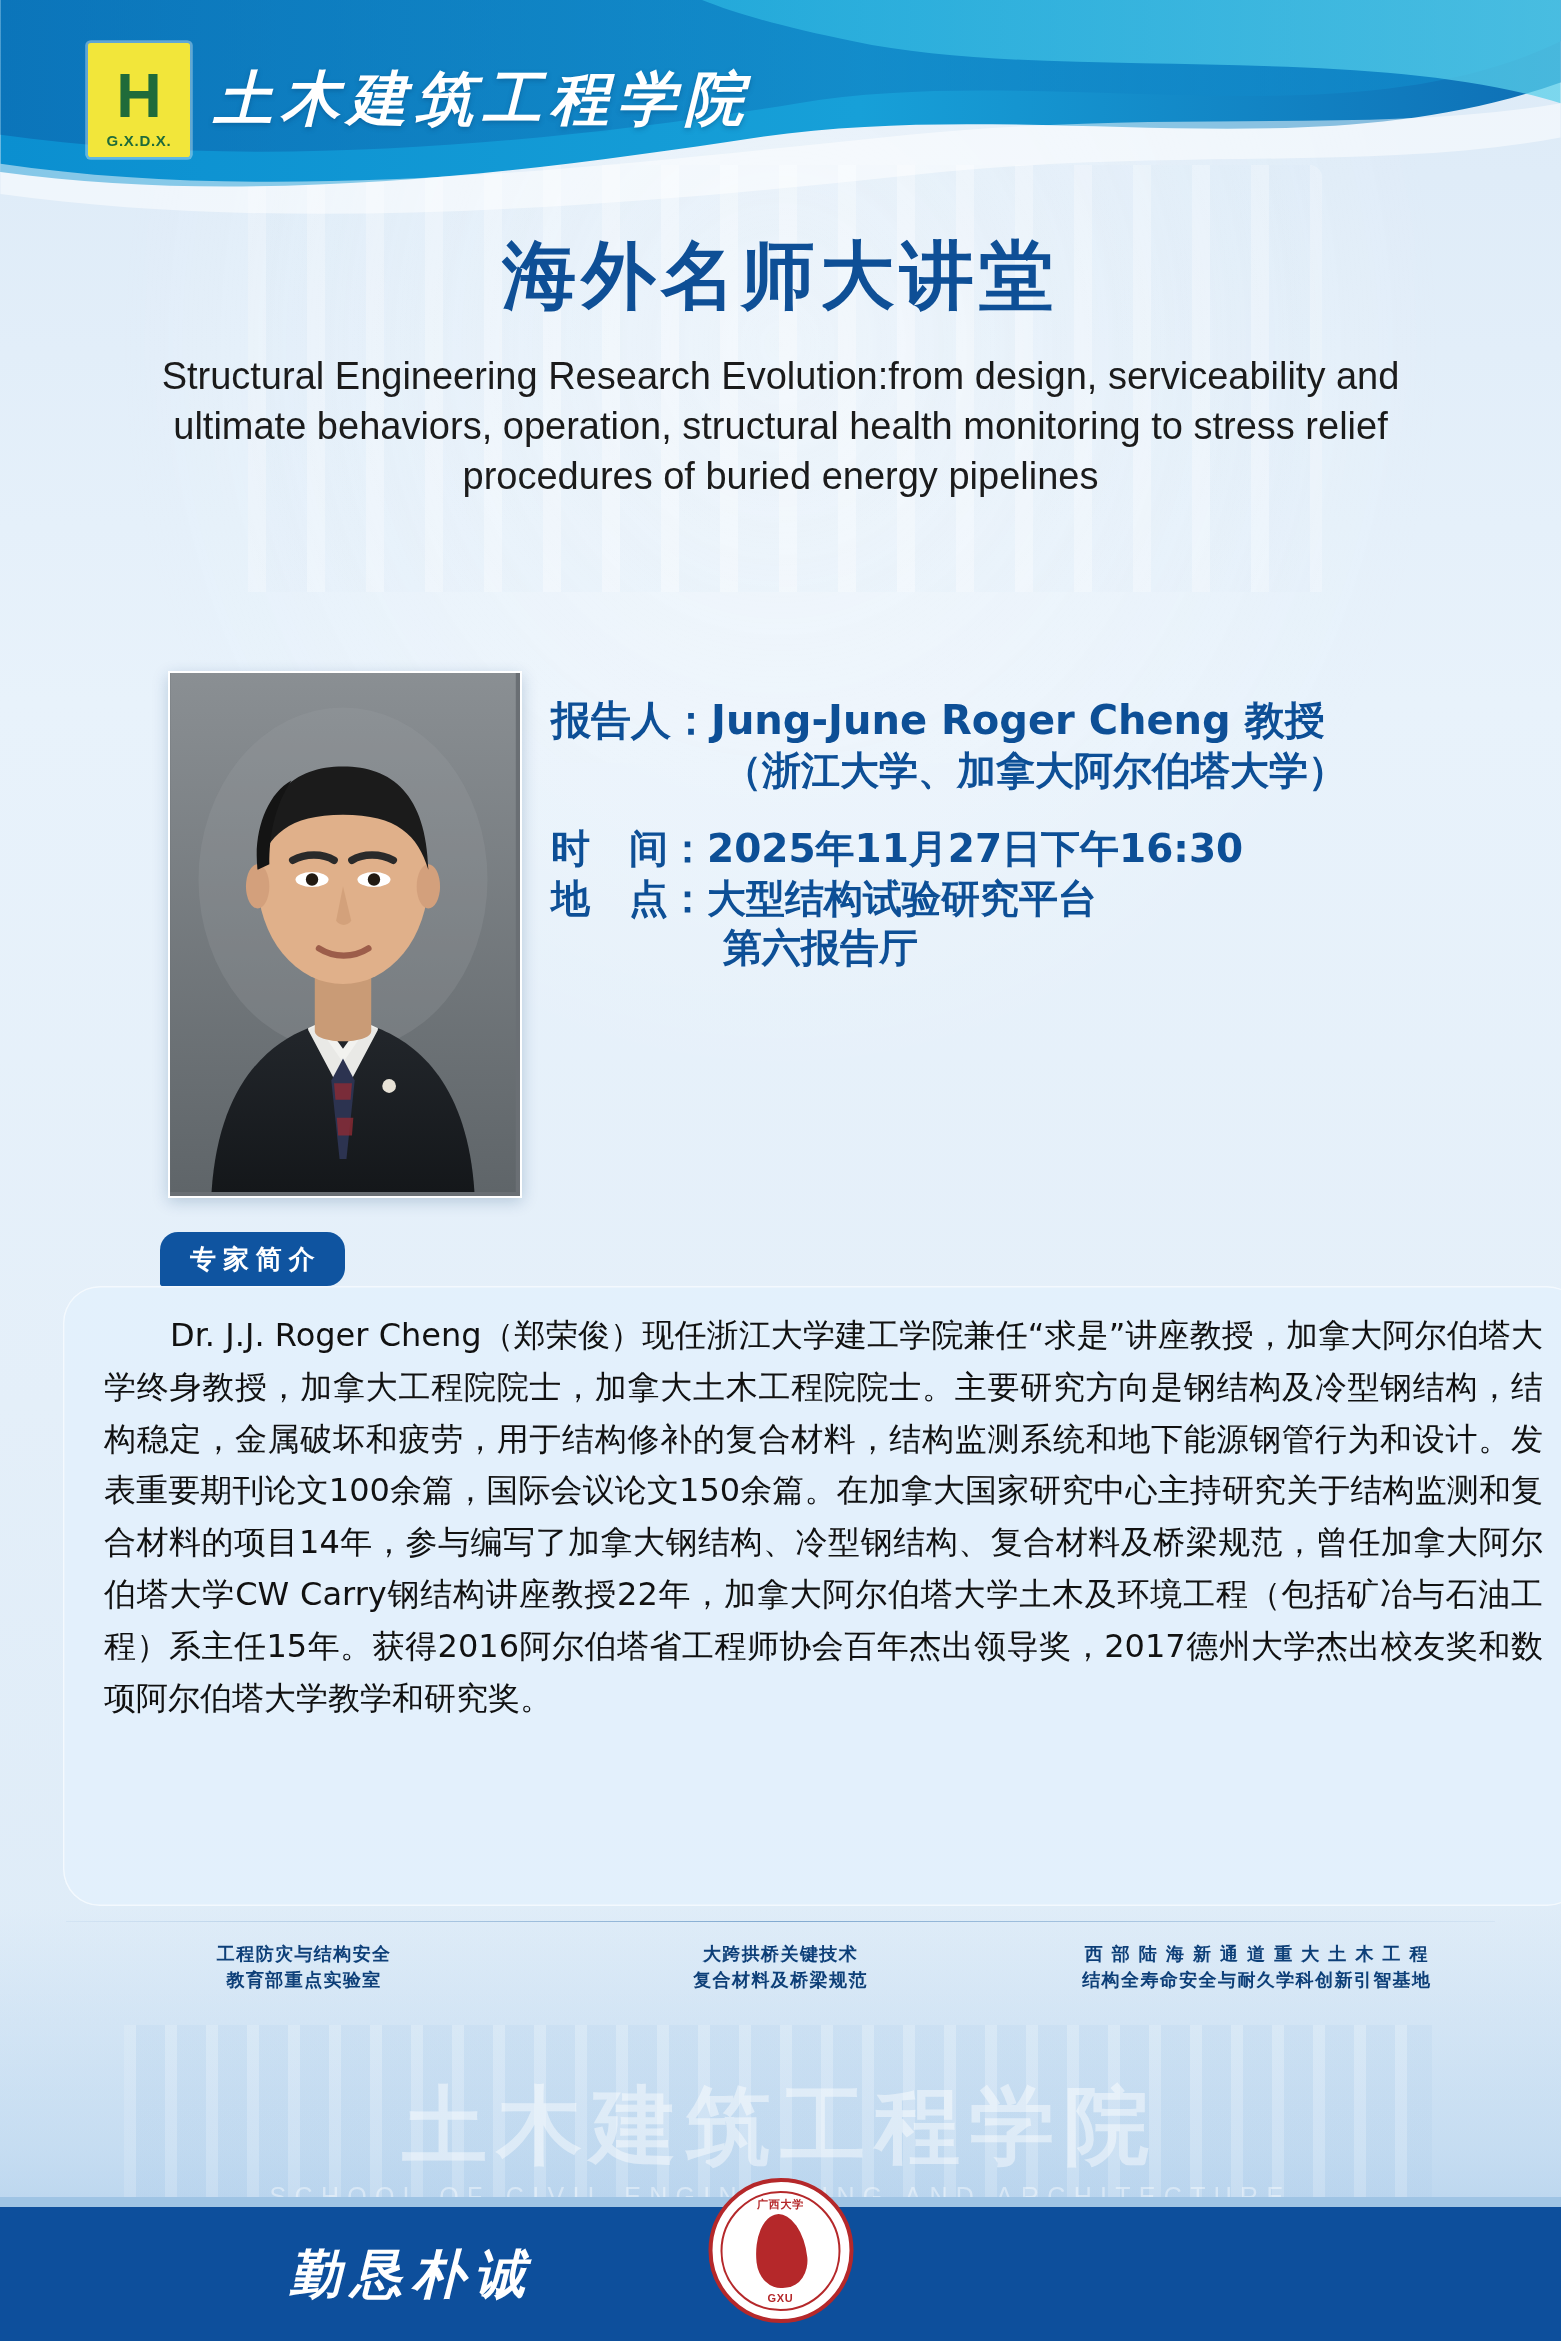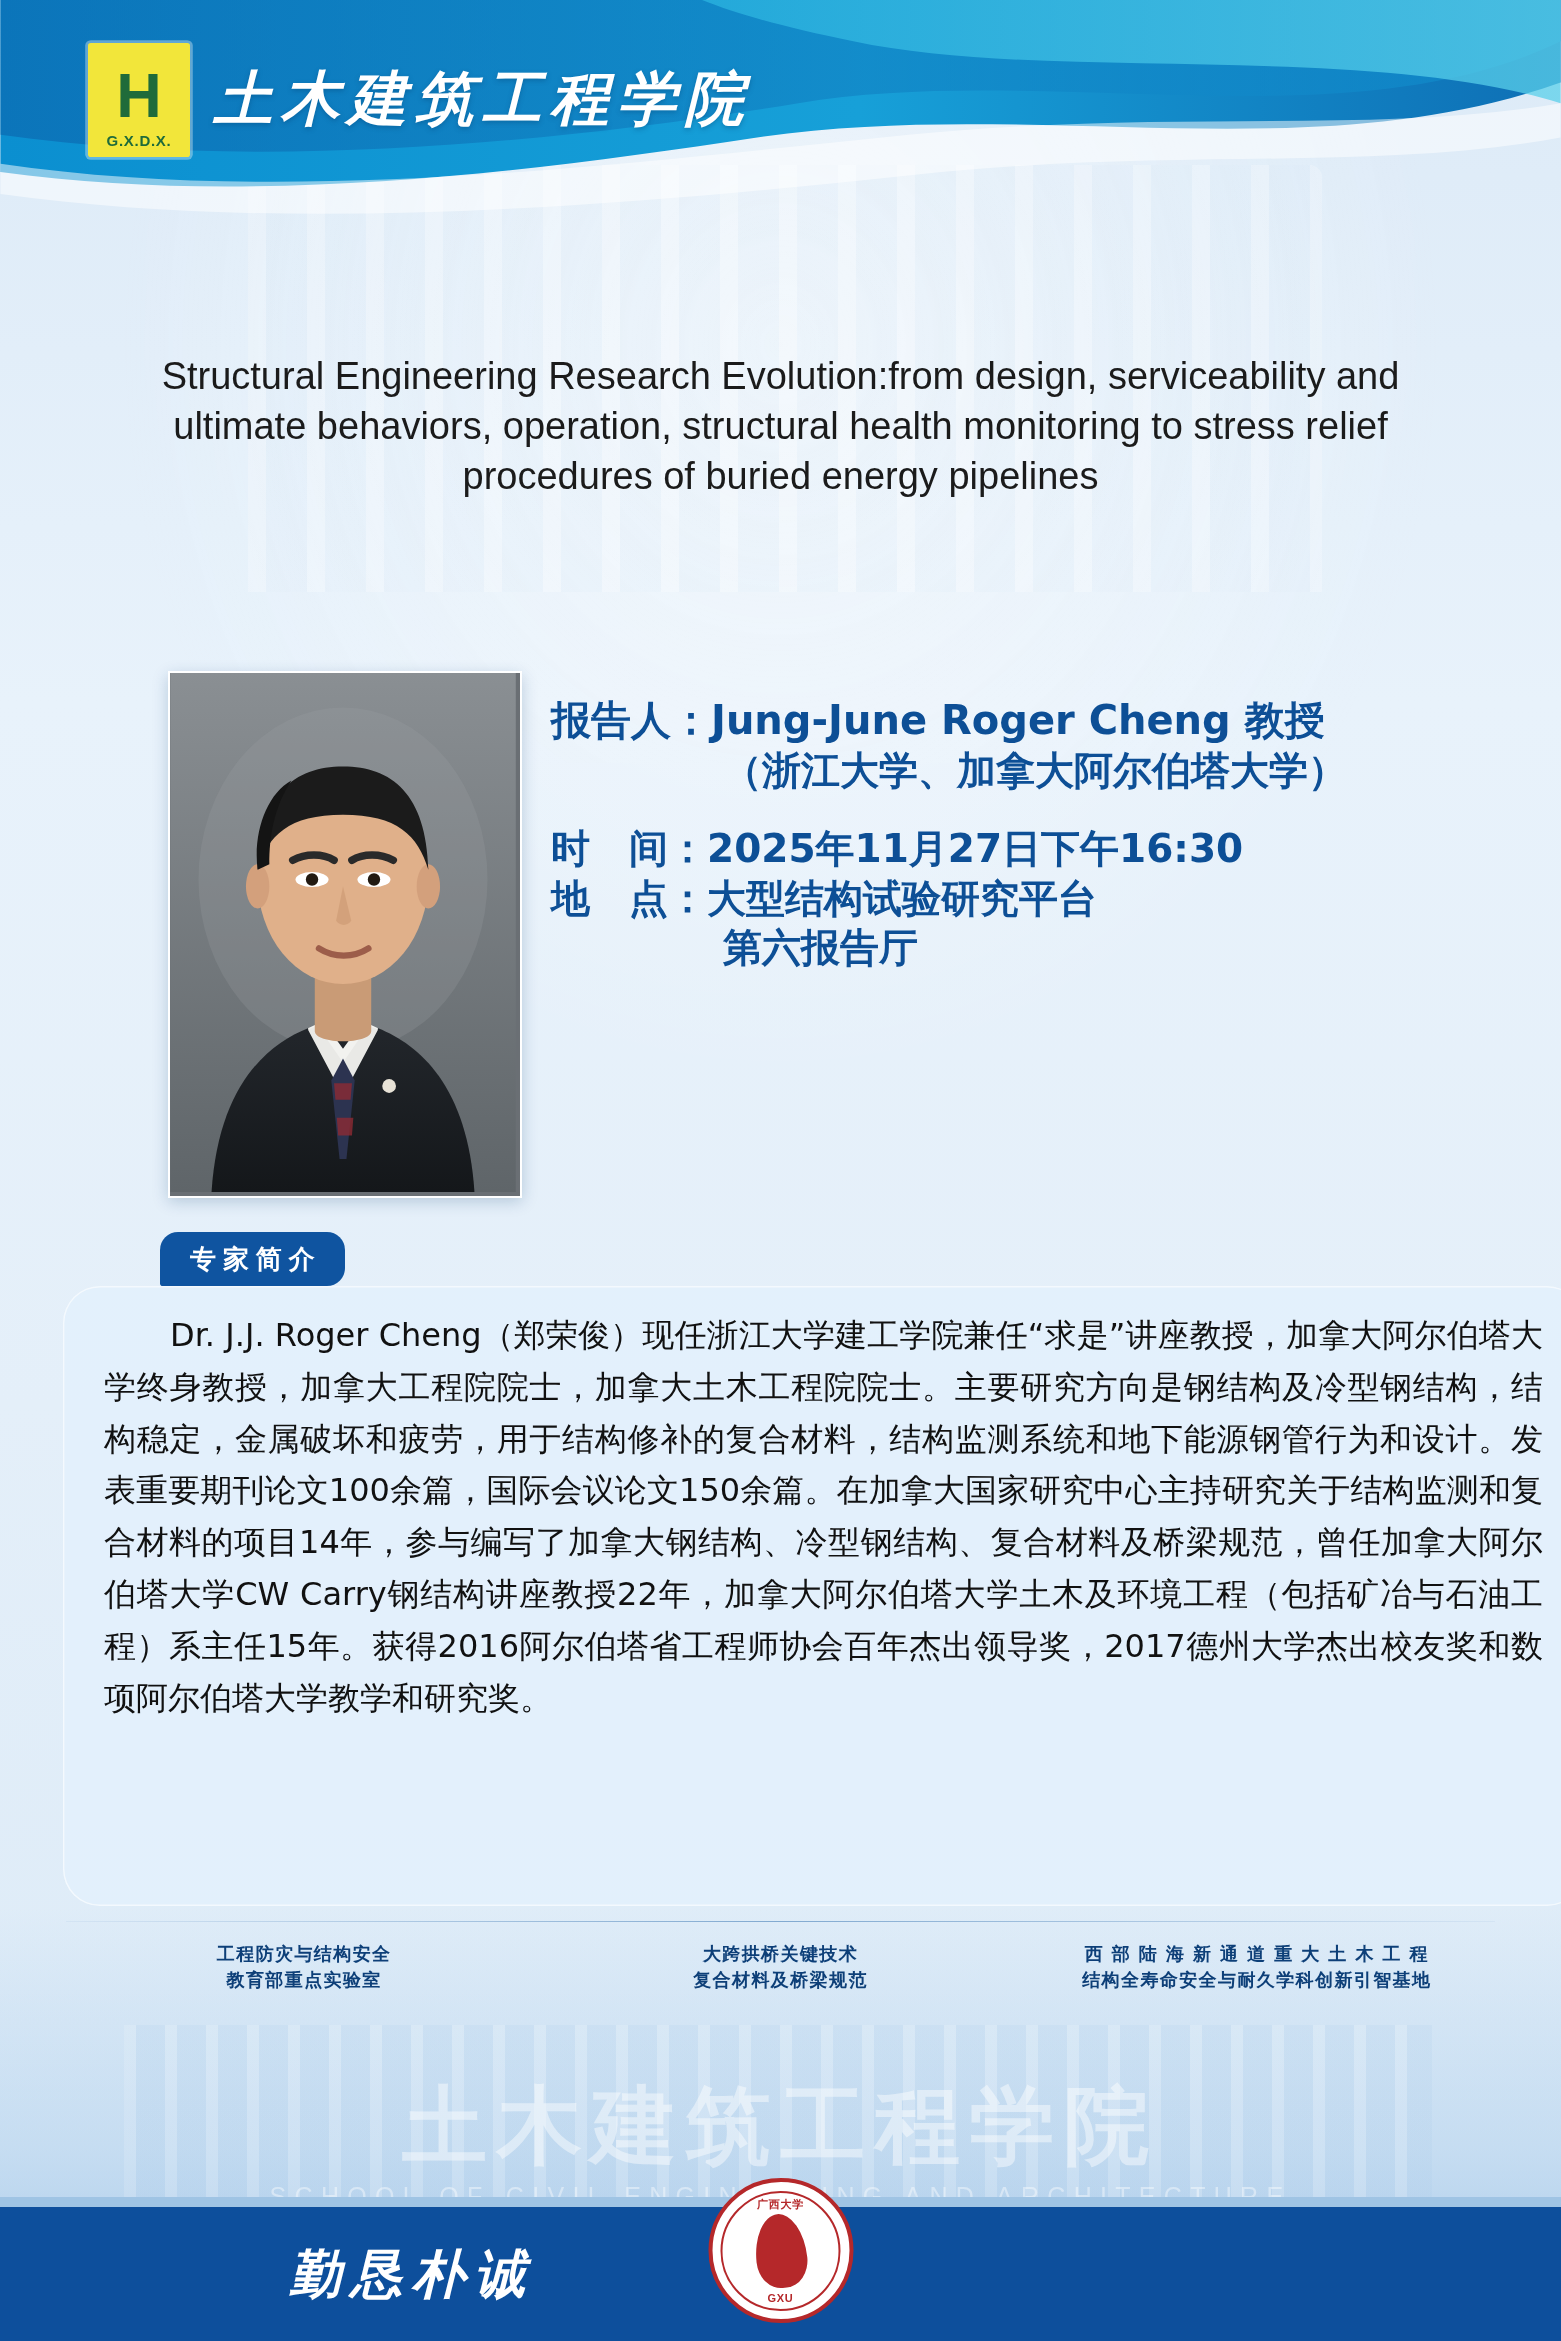--- a/index.html
+++ b/index.html
@@ -353,20 +353,21 @@
   </div>
 
   <div class="logo-wrap">
     <div class="logo-mark">
       <div class="glyph">H</div>
       <div class="sub">G.X.D.X.</div>
     </div>
     <div class="school-name">土木建筑工程学院</div>
   </div>
 
+  <div class="main-title">海外名师大讲堂</div>
   <div class="en-title">Structural Engineering Research Evolution:from design, serviceability and ultimate behaviors, operation, structural health monitoring to stress relief procedures of buried energy pipelines</div>
 
   <div class="photo">
     <svg width="346" height="519" viewBox="0 0 502 754" xmlns="http://www.w3.org/2000/svg">
       <defs>
         <linearGradient id="bgp" x1="0" y1="0" x2="0" y2="1">
           <stop offset="0%" stop-color="#8a8f93"></stop>
           <stop offset="100%" stop-color="#5f6569"></stop>
         </linearGradient>
         <linearGradient id="suit" x1="0" y1="0" x2="0" y2="1">

